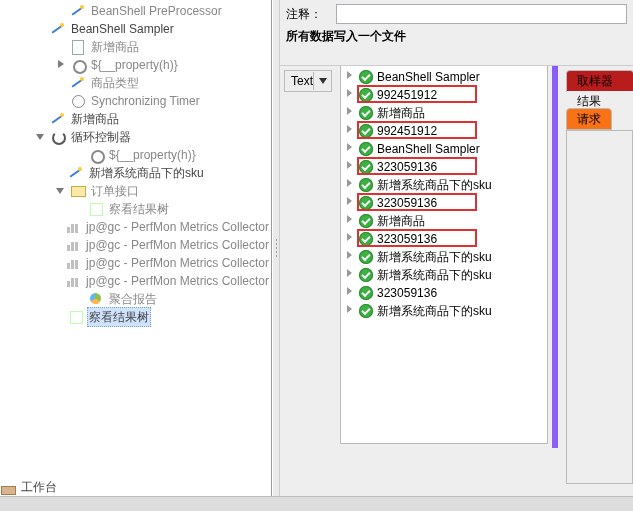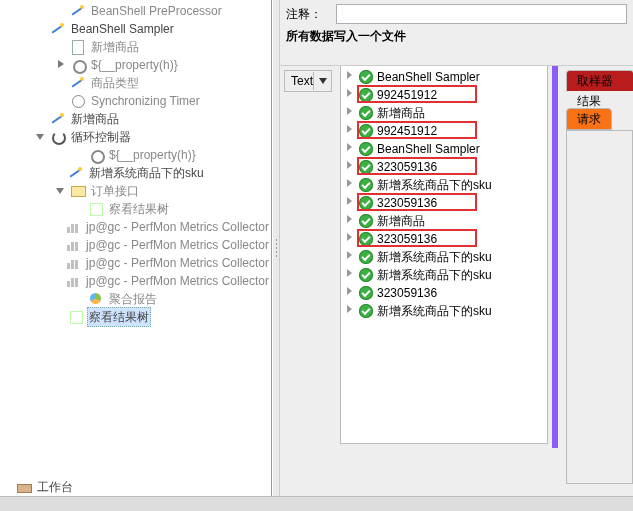--- a/index.html
+++ b/index.html
@@ -70,22 +70,22 @@
   .ic-bar::before{content:"";position:absolute;left:2px;bottom:2px;width:3px;height:6px;background:#c0c0c0;}
   .ic-bar::after {content:"";position:absolute;left:6px;bottom:2px;width:3px;height:9px;background:#c0c0c0;box-shadow:4px 0 0 0 #c0c0c0;}
   .ic-pie::before{content:"";position:absolute;left:2px;top:2px;width:11px;height:11px;border-radius:50%;
      background: conic-gradient(#8bc34a 0 120deg, #ffb74d 120deg 240deg, #64b5f6 240deg 360deg);}
   .ic-loop::before{content:"";position:absolute;left:2px;top:2px;width:10px;height:10px;border:2px solid #555;border-radius:50%;border-top-color:transparent;}
   .ic-tree::before{content:"";position:absolute;left:2px;top:2px;width:11px;height:11px;border:1px solid #bfa;background:#fff;}
   .ic-bench::before{content:"";position:absolute;left:1px;top:6px;width:13px;height:7px;background:#d9b38c;border:1px solid #a07d4e;}
 
   .workbench {
     position: absolute; left: 0; bottom: 0;
-    height: 18px; display: flex; align-items: flex-start;
-    padding-left: 16px;
+    height: 18px; display: flex; align-items: flex-end;
+    padding-left: 0;
   }
 
   
   .splitter {
     position: absolute; left: 272px; top: 0; width: 8px; height: 496px;
     background: #eaeaea; border-left:1px solid #fff; border-right:1px solid #ccc;
     cursor: col-resize;
     display:flex; align-items:center; justify-content:center;
   }
   .splitter .dots { width:3px; height:20px;

